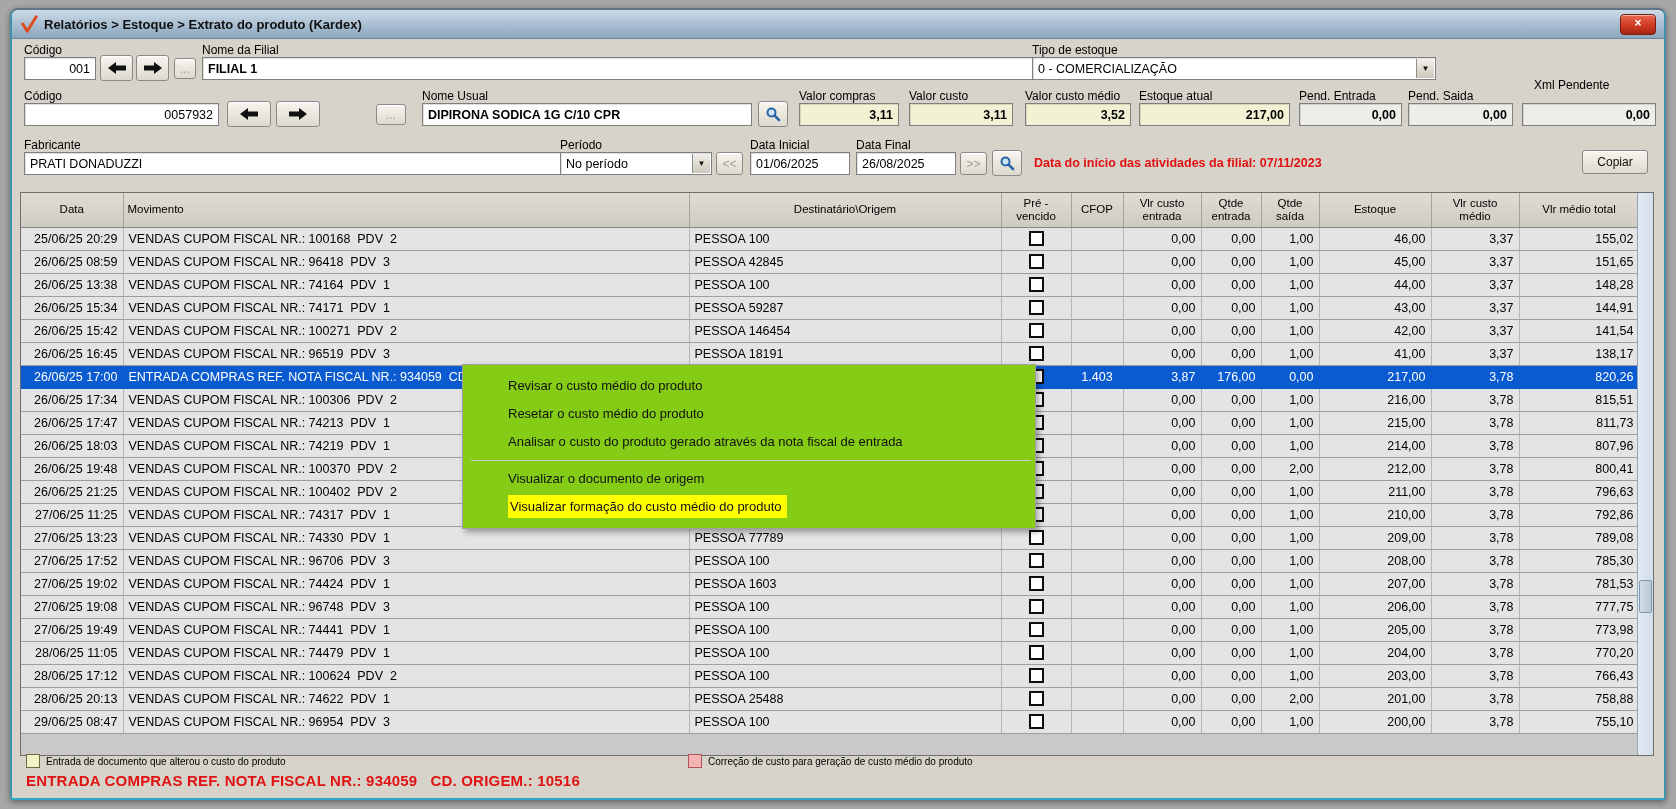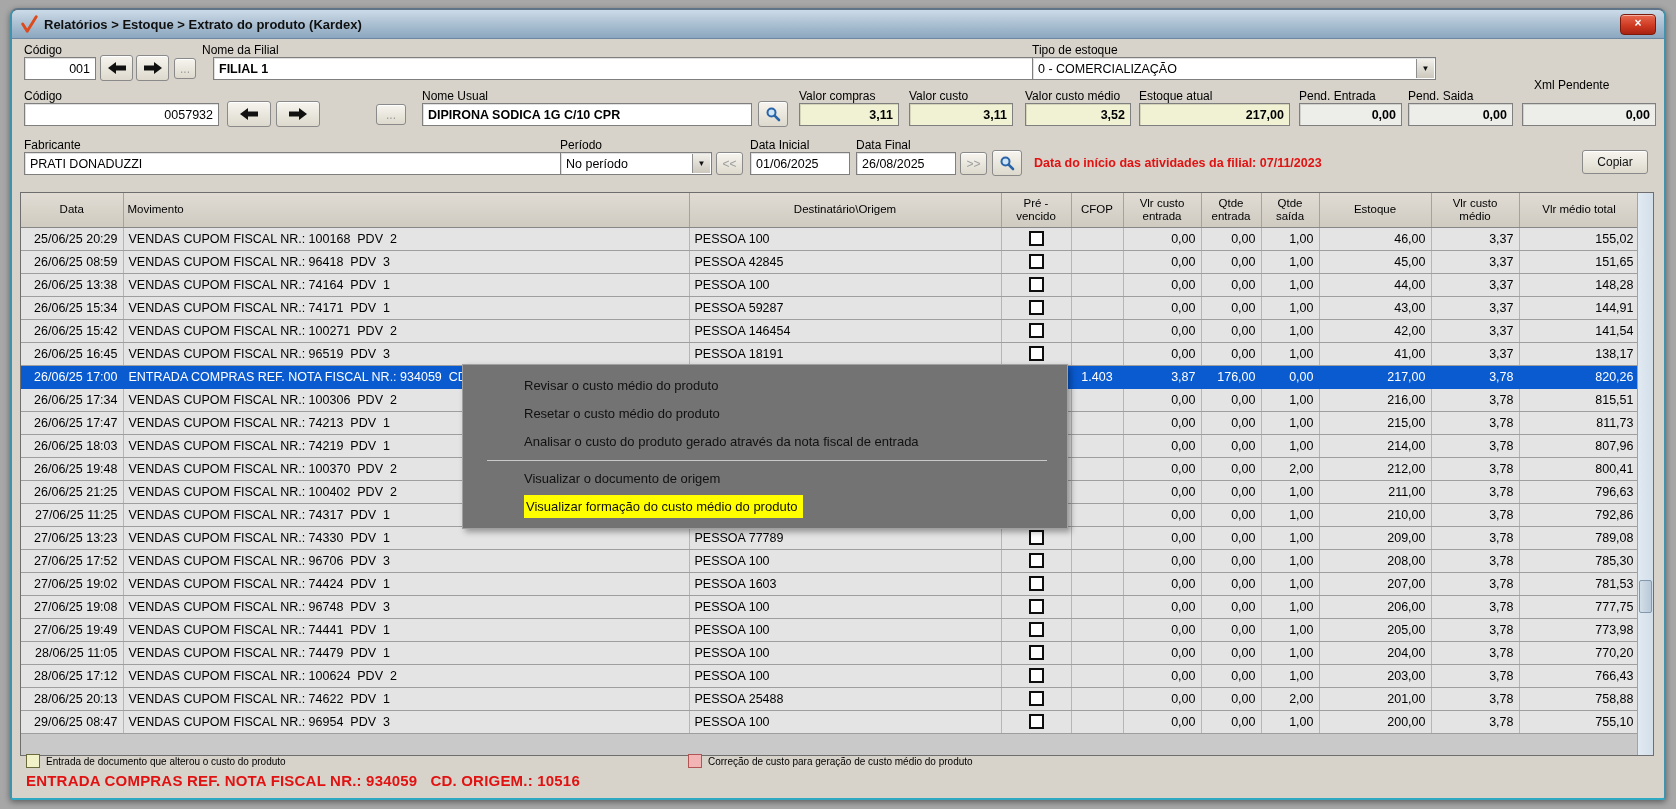--- a/index.html
+++ b/index.html
@@ -47,22 +47,22 @@
   table.grid .c-date{text-align:right;}
   table.grid .c-cfop{text-align:center;}
   table.grid .c-chk{text-align:center;padding:0;}
   table.grid tr.sel td{background:#0a5ad0;color:#fff;border-right-color:#0a5ad0;border-bottom-color:#0a5ad0;}
   .cb{display:inline-block;width:11px;height:11px;background:#fff;border:2px solid #0d0d0d;vertical-align:middle;margin-top:-2px;}
   .scroll{position:absolute;right:0;top:0;bottom:0;width:16px;background:linear-gradient(90deg,#e2eaf2,#d2dee9);
           border-left:1px solid #93a7ba;box-sizing:border-box;}
   .thumb{position:absolute;left:1px;right:1px;top:387px;height:31px;background:linear-gradient(90deg,#d3dee8,#b9c9d8);
          border:1px solid #8298ac;border-radius:2px;}
   
-  .menu{position:absolute;left:450px;top:354px;width:572px;background:#737373;border:1px solid #a0a0a0;
-        box-shadow:3px 3px 6px rgba(0,0,0,.35);padding:7px 16px;z-index:10;}
+  .menu{position:absolute;left:450px;top:354px;width:572px;background:#84cc16;border:1px solid #a0a0a0;
+        box-shadow:3px 3px 6px rgba(0,0,0,.35);padding:7px 0;z-index:10;}
   .menu-item{height:28px;line-height:28px;padding-left:45px;font-size:13px;color:#111;white-space:nowrap;}
   .menu-item .hl{background:#ffff00;padding:4px 6px 4px 2px;}
   .menu-sep{height:1px;background:#c9c9c9;margin:4px 4px 4px 8px;}
   
   .leg{position:absolute;top:744px;font-size:10px;color:#000;display:flex;align-items:center;white-space:nowrap;}
   .leg .sw{display:inline-block;width:12px;height:12px;border:1px solid #555;margin-right:6px;}
   .status{position:absolute;left:14px;top:762px;font-size:15px;font-weight:bold;color:#e01212;white-space:pre;letter-spacing:.2px;}
   svg{display:block;}
 </style>
 </head>
@@ -88,21 +88,21 @@
           <path d="M9 1 L1 7 L9 13 L9 9.4 L19 9.4 L19 4.6 L9 4.6 Z" fill="#111"></path>
         </svg>
   </div>
   <div class="btn" style="left:124px;top:45px;width:33px;height:26px">
     <svg width="20" height="14" viewBox="0 0 20 14">
           <path d="M11 1 L19 7 L11 13 L11 9.4 L1 9.4 L1 4.6 L11 4.6 Z" fill="#111"></path>
         </svg>
   </div>
   <div class="btn dis" style="left:162px;top:48px;width:22px;height:21px">...</div>
   <div class="lbl" style="left:190px;top:33px">Nome da Filial</div>
-  <div class="field bold" style="left:201px;top:47px;width:948px">FILIAL 1</div>
+  <div class="field bold" style="left:190px;top:47px;width:948px">FILIAL 1</div>
   <div class="lbl" style="left:1020px;top:33px">Tipo de estoque</div>
   <div class="field dd" style="left:1020px;top:47px;width:404px">
     <span>0 - COMERCIALIZAÇÃO</span>
     <span class="caret">▼</span>
   </div>
 
   <div class="lbl" style="left:12px;top:79px">Código</div>
   <div class="field right" style="left:12px;top:93px;width:195px">0057932</div>
   <div class="btn" style="left:215px;top:91px;width:44px;height:26px">
     <svg width="20" height="14" viewBox="0 0 20 14">

